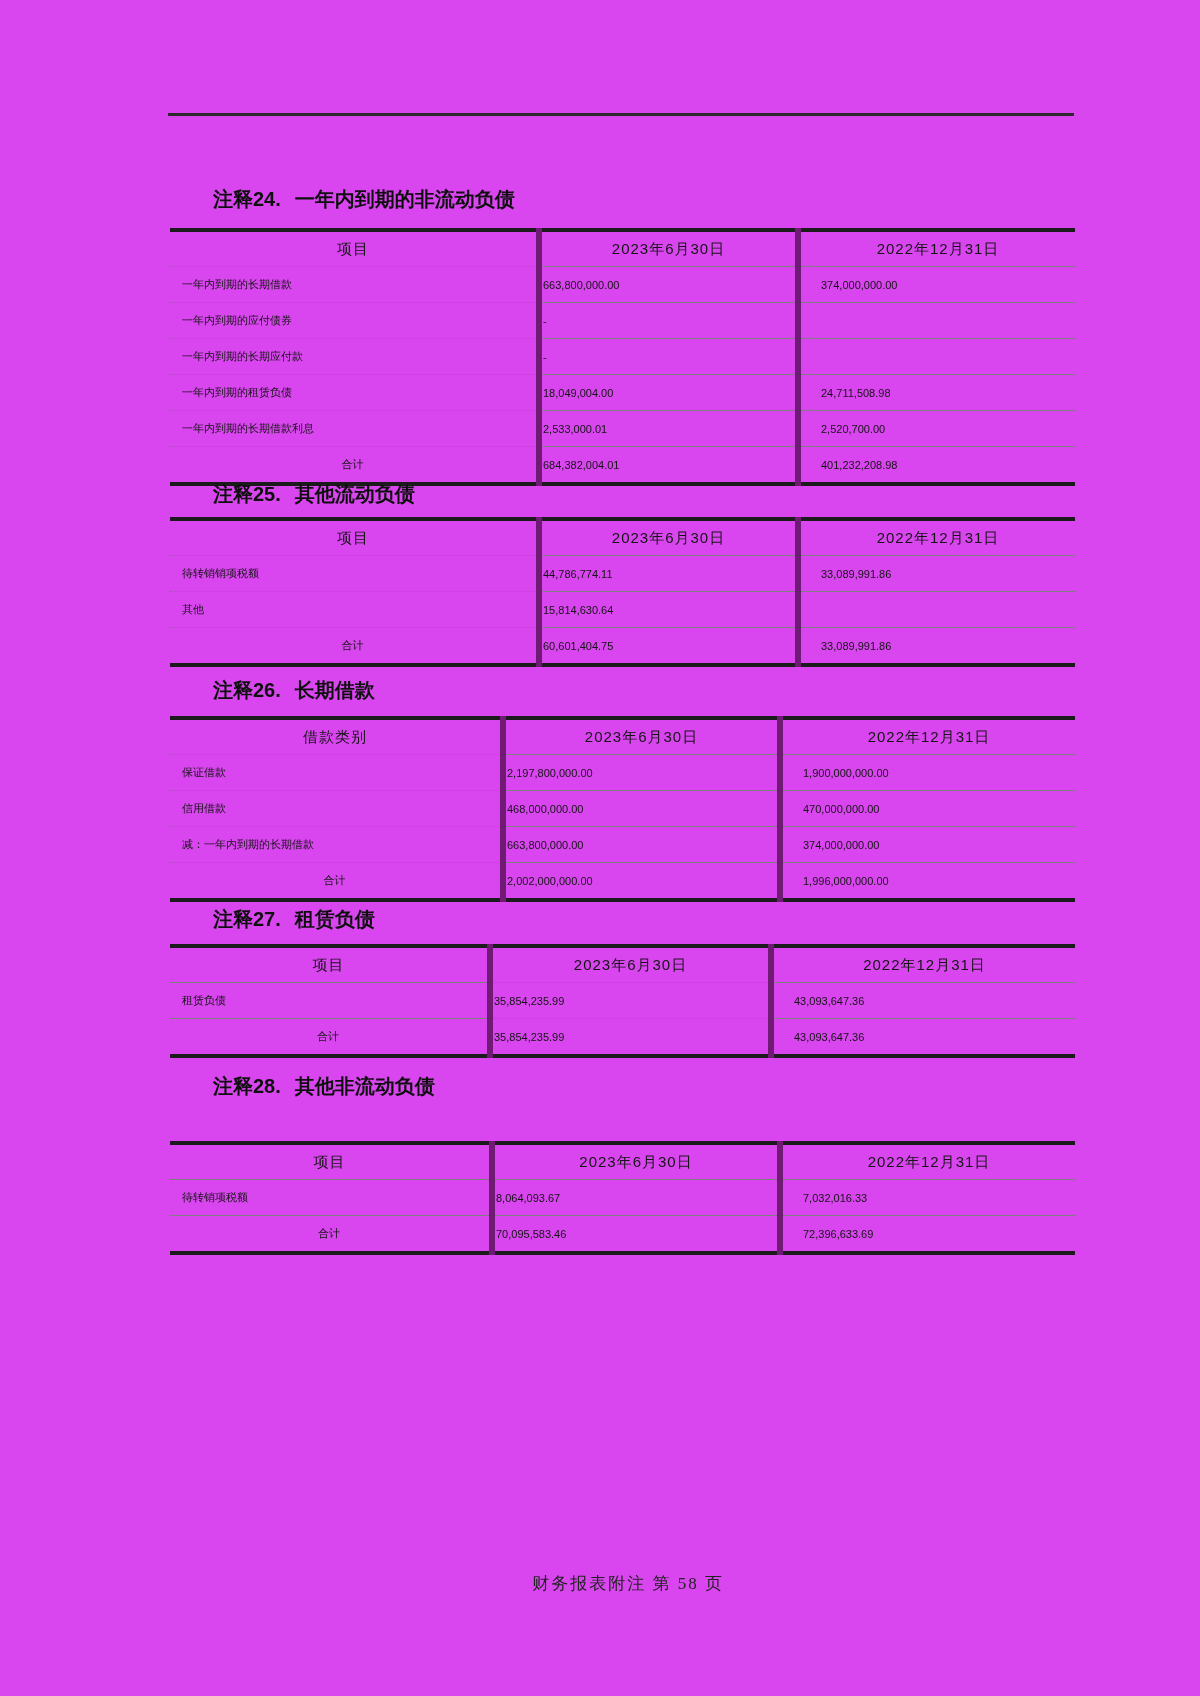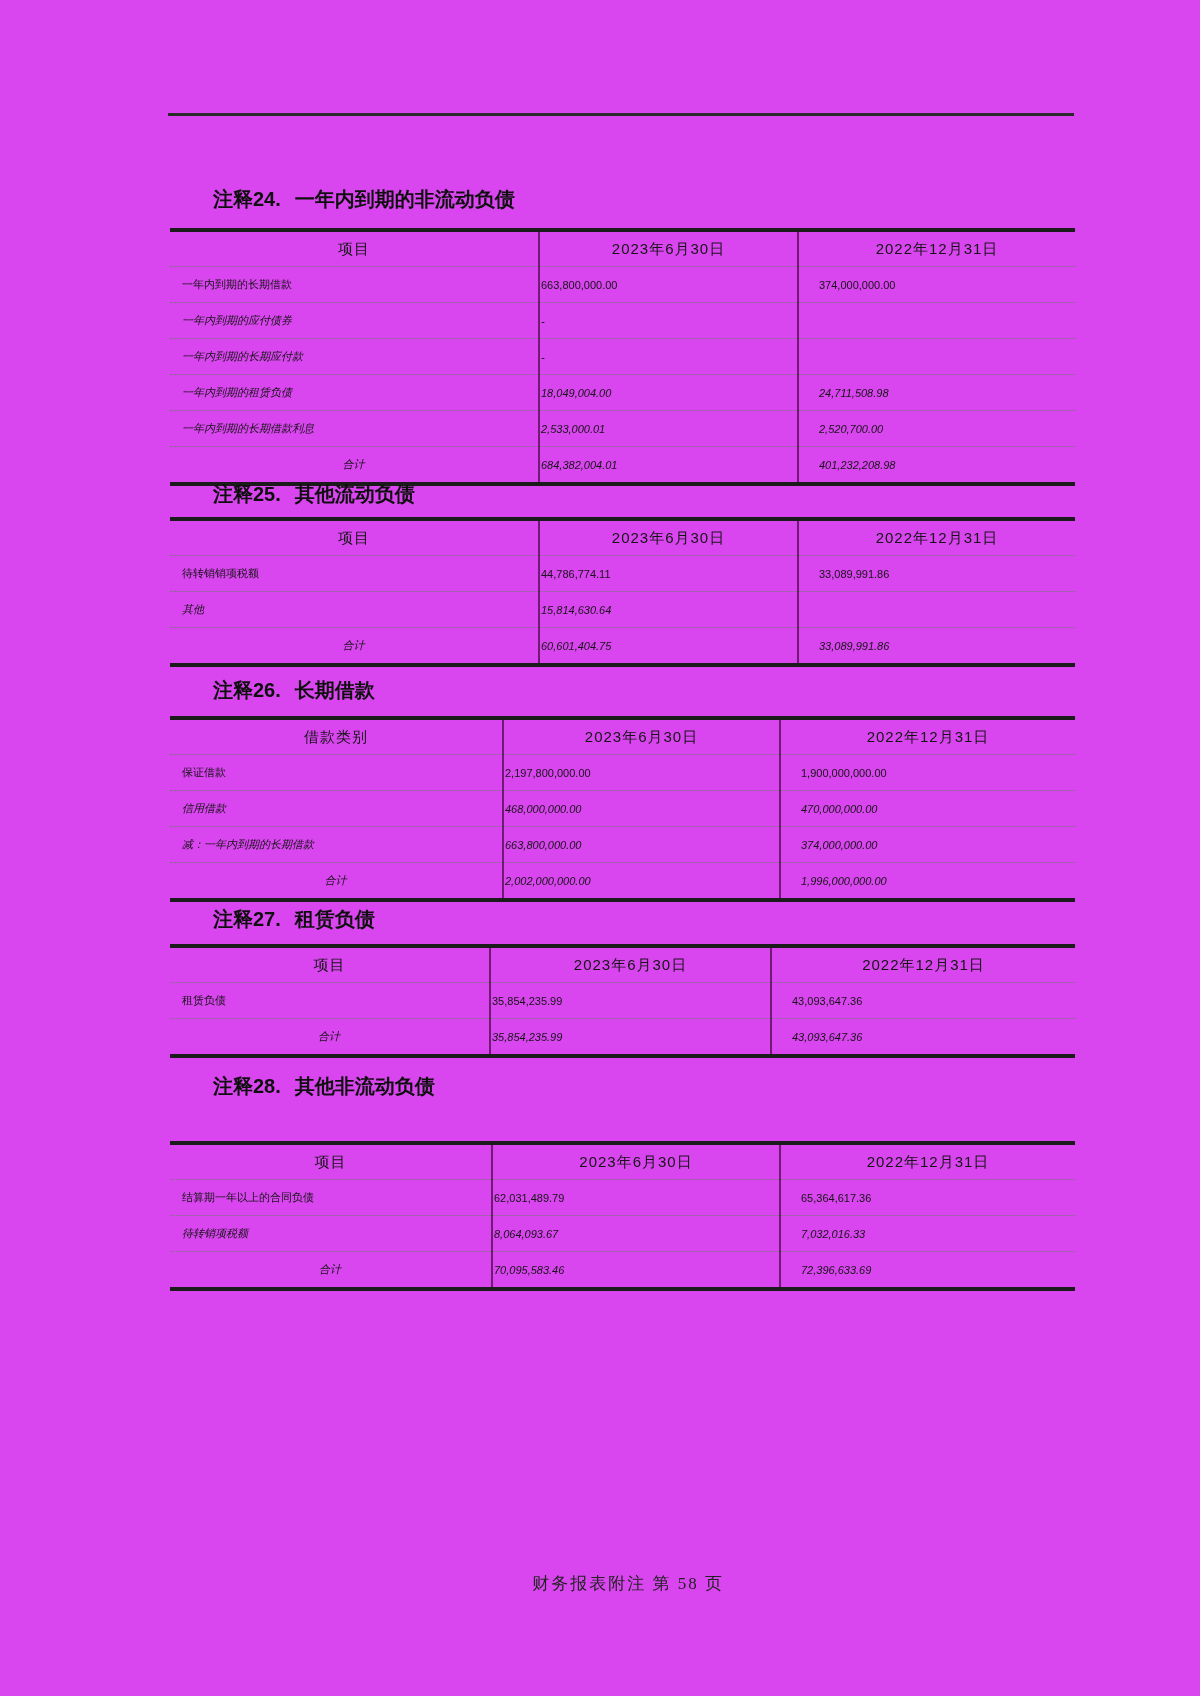--- a/index.html
+++ b/index.html
@@ -57,22 +57,22 @@
     border-bottom: 1px dotted #767676;
     overflow: hidden;
   }
   table.fin td {
     height: 33px;
     font-size: 11px;
     color: #151515;
     overflow: hidden;
     white-space: nowrap;
   }
-  table.fin tbody tr + tr td { border-top: 1px dotted #767676; font-style: italic; }
-  table.fin .c2, table.fin .c3 { border-left: 2px solid #701a75; }
+  table.fin tbody tr + tr td { border-top: 1px dotted #767676; }
+  table.fin .c2, table.fin .c3 { border-left: 6px solid #701a75; }
   table.fin td.c1 { text-align: left; padding-left: 12px; }
   table.fin td.c2 { padding-right: 12px; }
   table.fin td.c3 { text-align: left; padding-right: 28px; padding-left: 20px; }
   table.fin tr.total td.c1 { text-align: center; padding-left: 0; }
   .footer {
     position: absolute;
     top: 1572px;
     left: 0;
     width: 100%;
     box-sizing: border-box;
@@ -271,25 +271,20 @@
         </colgroup>
       <thead>
         <tr>
           <th class="c1">项目</th>
           <th class="c2">2023年6月30日</th>
           <th class="c3">2022年12月31日</th>
         </tr>
       </thead>
       <tbody>
           <tr>
-            <td class="c1">结算期一年以上的合同负债</td>
-            <td class="c2">62,031,489.79</td>
-            <td class="c3">65,364,617.36</td>
-          </tr>
-          <tr>
             <td class="c1">待转销项税额</td>
             <td class="c2">8,064,093.67</td>
             <td class="c3">7,032,016.33</td>
           </tr>
           <tr class="total">
             <td class="c1">合计</td>
             <td class="c2">70,095,583.46</td>
             <td class="c3">72,396,633.69</td>
           </tr>
         </tbody>

